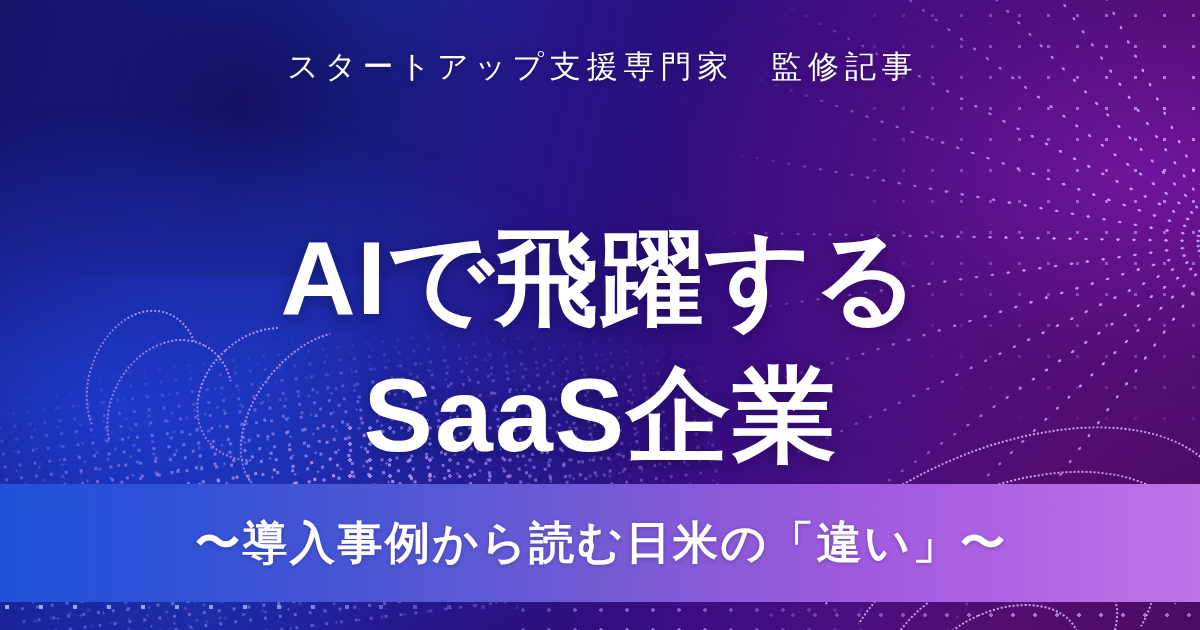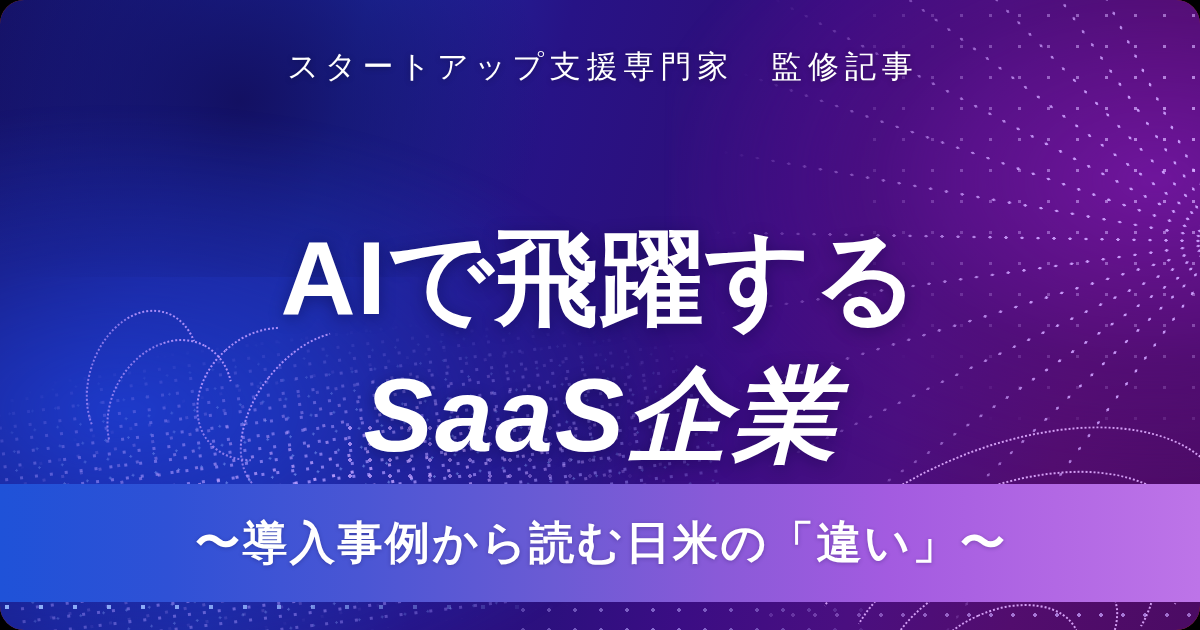--- a/index.html
+++ b/index.html
@@ -4,21 +4,20 @@
 <style>
   html,body{margin:0;padding:0;background:#000;}
   *{box-sizing:border-box;}
 
   .banner{
     position:relative;
     width:1200px;height:630px;
     overflow:hidden;
     font-family:"Liberation Sans","DejaVu Sans",sans-serif;
     background:#c2410c;
-    border-radius:24px;
   }
 
   
   .bg-base{
     position:absolute;inset:0;
     background:
       linear-gradient(105deg,
         #16136a 0%,
         #1b2397 16%,
         #1d2aa3 27%,
@@ -185,21 +184,21 @@
     color:#ffffff;
     font-weight:700;
     font-size:104px;
     line-height:1.32;
     letter-spacing:.012em;
     text-indent:.012em;
     white-space:nowrap;
     text-shadow:0 3px 16px rgba(8,4,50,.38);
   }
   .title .line{display:block;}
-  .title .line2{font-size:104px;letter-spacing:.02em;text-indent:.02em;font-style:italic;}
+  .title .line2{font-size:104px;letter-spacing:.02em;text-indent:.02em;}
 
   .ribbon{
     position:absolute;left:0;right:0;top:484px;height:118px;
     background:linear-gradient(90deg,
       #1f52d8 0%,
       #2f51d6 14%,
       #4a56d4 30%,
       #6b5bd4 46%,
       #8a5ad8 60%,
       #a35be0 74%,

